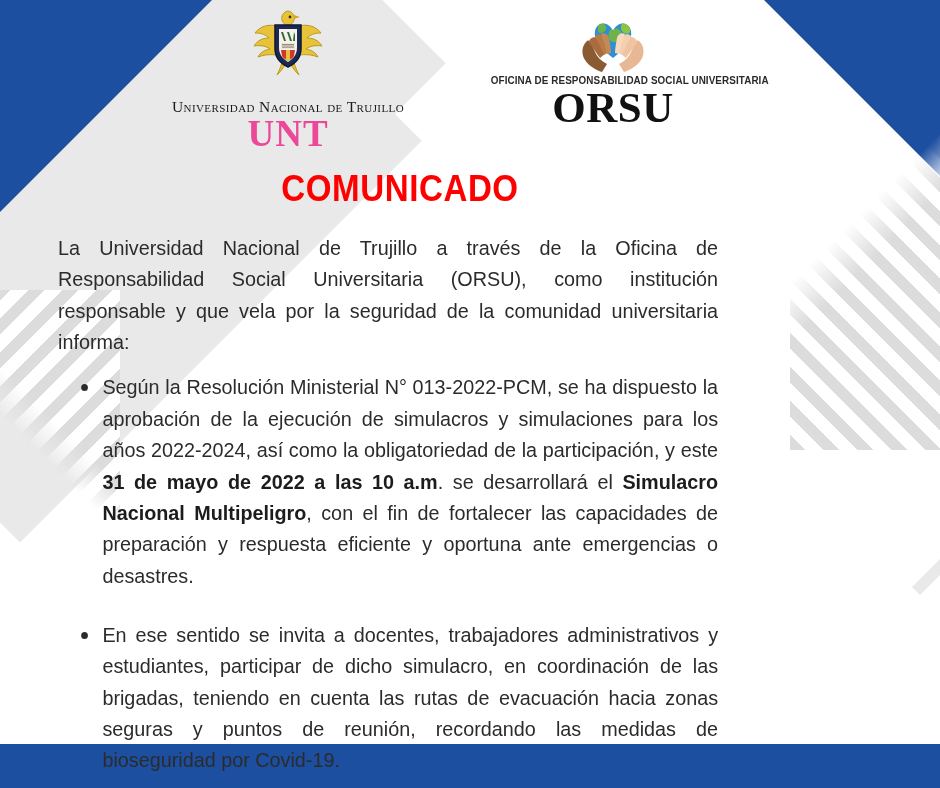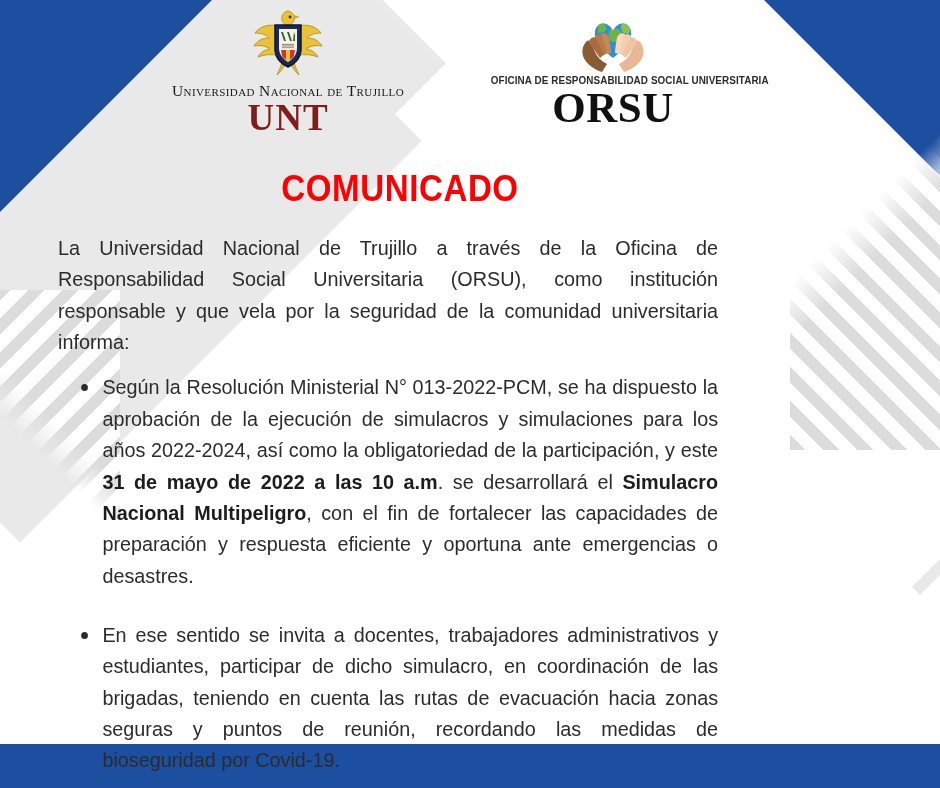--- a/index.html
+++ b/index.html
@@ -110,27 +110,27 @@
     text-align: center;
   }
   .crest-wrap { height: 72px; display: flex; align-items: center; justify-content: center; }
   .unt-name {
     font-family: "Liberation Serif", serif;
     font-size: 15.5px;
     letter-spacing: 0.4px;
     color: #1a1a1a;
     font-variant: small-caps;
     white-space: nowrap;
-    margin-top: 2px;
+    margin-top: 18px;
   }
   .unt-acronym {
     font-family: "Liberation Serif", serif;
     font-size: 37px;
     font-weight: 700;
-    color: #7f1d1d;
+    color: #ec4899;
     letter-spacing: 1px;
     line-height: 1.05;
     margin-top: -1px;
   }
   .orsu-hands { height: 66px; display: flex; align-items: flex-end; justify-content: center; }
   .orsu-name {
     font-family: "Liberation Sans", sans-serif;
     font-size: 10.5px;
     font-weight: 600;
     letter-spacing: 0.1px;

